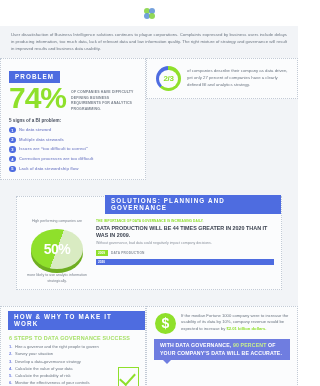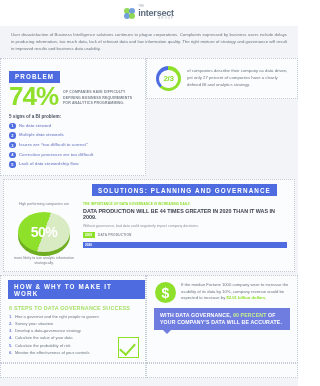--- a/index.html
+++ b/index.html
@@ -47,21 +47,21 @@
   .sec-head{
     display:inline-block;color:#ffffff;font-weight:bold;letter-spacing:1.1px;
     padding:2.5px 6px;font-size:6.3px;
   }
   .sec-head.blue{background:#4e6ce0;}
   .panel{background:#fbfcfd;border:1px dotted #c3cbd6;box-sizing:border-box;}
 
   
   .problem{padding:6px 8px 4px 8px;}
   .pct-row{display:flex;align-items:flex-start;gap:5px;margin-top:3px;}
-  .big-pct{font-size:26px;font-weight:bold;color:#8fe02b;line-height:.82;letter-spacing:-1px;}
+  .big-pct{font-size:30px;font-weight:bold;color:#8fe02b;line-height:.82;letter-spacing:-1px;}
   .pct-note{font-size:3.5px;line-height:1.55;color:#7a828d;font-weight:bold;letter-spacing:.15px;padding-top:4px;}
 
   .signs-title{font-size:4.6px;font-weight:bold;color:#4a5160;margin:6px 0 4px 0;}
   .sign{display:flex;align-items:flex-start;gap:3.5px;margin-bottom:3.2px;}
   .num{
     width:6.5px;height:6.5px;border-radius:50%;background:#4e6ce0;color:#fff;
     font-size:4px;font-weight:bold;display:flex;align-items:center;justify-content:center;flex:0 0 auto;
   }
   .sign-txt{font-size:4.2px;line-height:1.35;color:#8a93cf;font-weight:bold;}
 
@@ -158,25 +158,20 @@
 <div class="page">
 
   <div class="logobar">
     <div class="logo-wrap">
       <div class="logo-mark">
         <i class="lm1"></i>
           <i class="lm2"></i>
           <i class="lm3"></i>
           <i class="lm4"></i>
       </div>
-      <div class="logo-txt">
-        <div class="logo-the">THE</div>
-        <div class="logo-name">intersect</div>
-        <div class="logo-sub">GROUP</div>
-      </div>
     </div>
   </div>
 
 
   <div class="intro">User dissatisfaction of Business Intelligence solutions continues to plague corporations. Complaints expressed by business users include delays in producing information, too much data, lack of relevant data and low information quality. The right mixture of strategy and governance will result in improved results and business data usability.</div>
 
   <div class="row">
     <div class="col-l panel problem">
       <div class="sec-head blue">PROBLEM</div>
       <div class="pct-row">
@@ -212,21 +207,21 @@
         <div class="ring">
           <b>2/3</b>
         </div>
         <div class="tt-txt">of companies describe their company as data driven, yet only 27 percent of companies have a clearly defined BI and analytics strategy.</div>
       </div>
 
       <div style="height:0;"></div>
     </div>
   </div>
 
-  <div class="panel" style="margin:3px;">
+  <div class="panel" style="margin:16px;">
     <div style="padding-left:88px;margin-top:-1px;">
       <div class="sec-head blue" style="margin-top:-14px;position:relative;">SOLUTIONS: PLANNING AND GOVERNANCE</div>
     </div>
     <div class="sol-body">
       <div class="donut-col">
         <div class="donut-cap">High performing companies are</div>
         <div class="donut">
           <div class="shadow"></div>
           <div class="disc"></div>
           <div class="lbl">50%</div>

